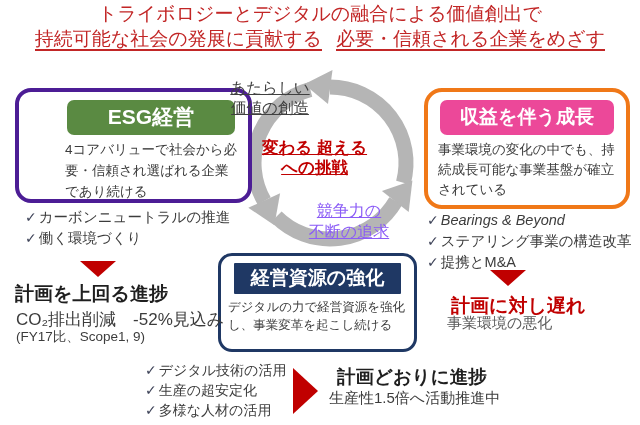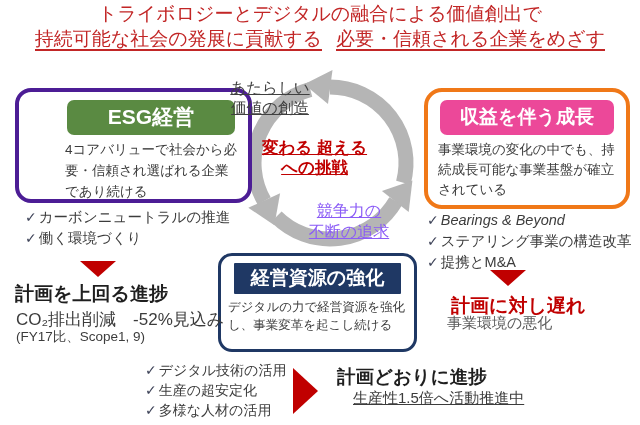--- a/index.html
+++ b/index.html
@@ -47,21 +47,21 @@
   .tri-east{position:absolute;left:293px;top:368px;width:0;height:0;border-top:23px solid transparent;border-bottom:23px solid transparent;border-left:25px solid #c00000;z-index:2;}
   
   .status{position:absolute;font-weight:bold;font-size:19px;color:#1f1f1f;z-index:2;white-space:nowrap;}
   .st-esg{left:15px;top:281px;}
   .st-growth{left:451px;top:293px;color:#c00000;}
   .st-res{left:337px;top:364px;font-size:18.5px;}
   .detail{position:absolute;color:#3c3c3c;z-index:2;white-space:nowrap;}
   .dt-esg1{left:16px;top:308px;font-size:17px;}
   .dt-esg2{left:16px;top:328px;font-size:13.5px;}
   .dt-growth{left:447px;top:314px;font-size:15px;color:#595959;}
-  .dt-res{left:353px;top:389px;font-size:15px;text-decoration:underline;}
+  .dt-res{left:329px;top:389px;font-size:15px;}
 </style>
 </head>
 <body>
 
 <div class="canvas">
 
   <header class="title">
     <div class="t1">トライボロジーとデジタルの融合による価値創出で</div>
     <div class="t2"><span class="ul">持続可能な社会の発展に貢献する</span><span class="gap"></span><span class="ul">必要・信頼される企業をめざす</span></div>
   </header>

